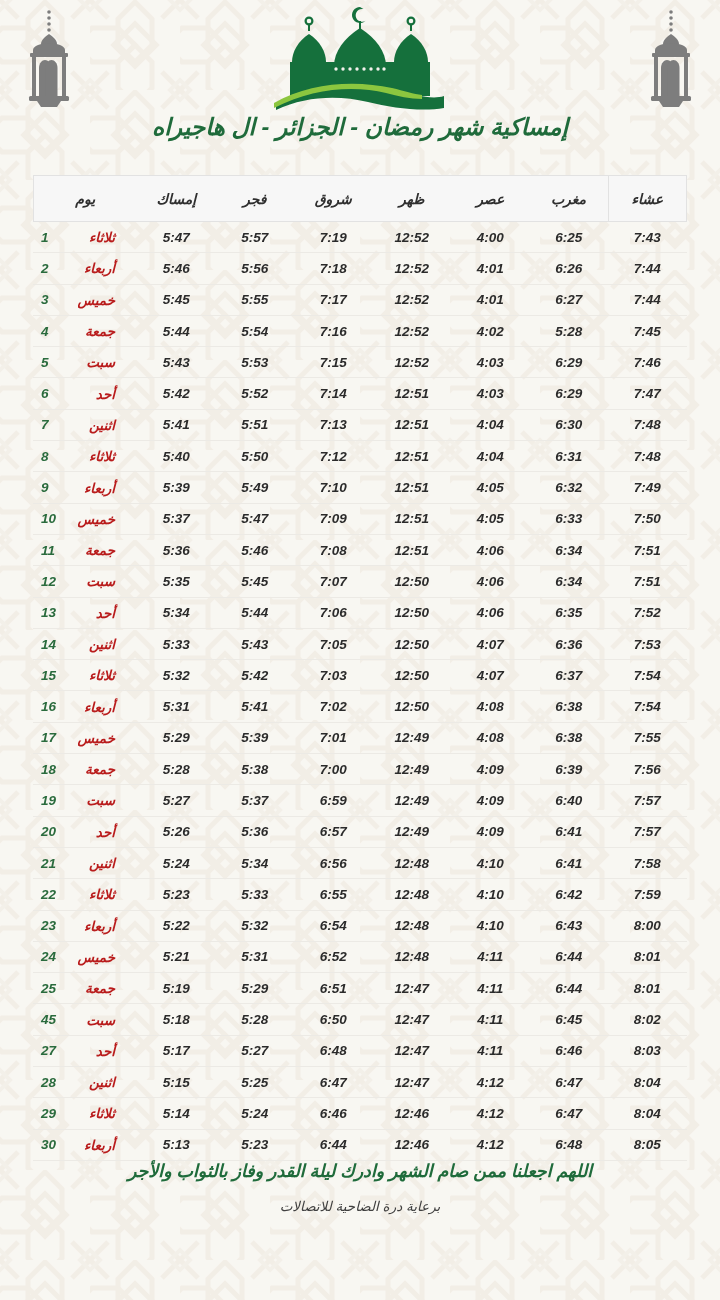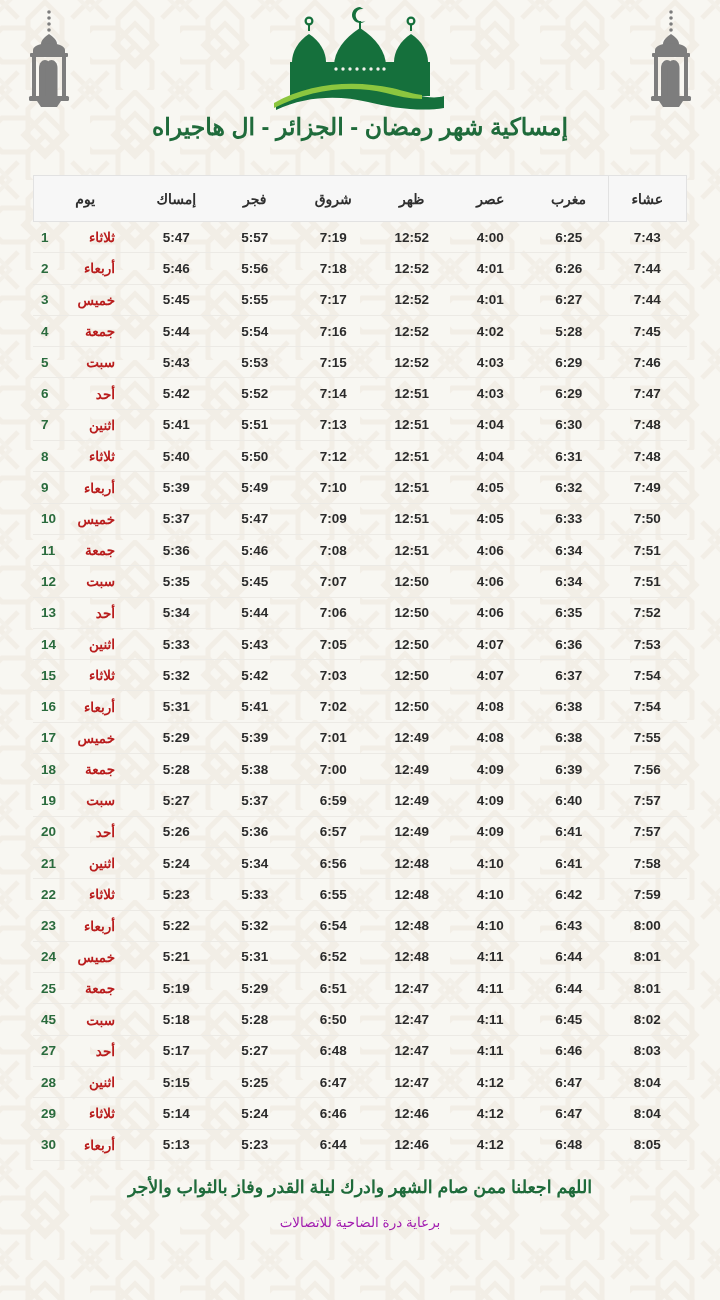--- a/index.html
+++ b/index.html
@@ -23,20 +23,21 @@
     opacity:1;
   }
 
   #page {
     position:relative;
     z-index:2;
     width:720px;
     height:1300px;
     display:flex;
     flex-direction:column;
+    font-style:italic;
   }
 
   
   .header {
     position:relative;
     height:170px;
     flex:0 0 170px;
   }
 
   .lantern {
@@ -142,33 +143,32 @@
     min-width:16px;
     text-align:left;
   }
 
   
   col.c-day   { width:104px; }
   col.c-time  { width:78.5px; }
 
   
   .footer {
-    margin-top:16px;
     text-align:center;
   }
   .dua {
     color:#1f6b3b;
     font-weight:bold;
     font-size:17.5px;
     line-height:1.22;
     padding:0 120px;
   }
   .sponsor {
     margin-top:16px;
-    color:#a21caf;
+    color:#404040;
     font-size:13.5px;
     font-weight:normal;
   }
 </style>
 </head>
 <body>
 
 <svg id="bg-pattern" width="720" height="1300" viewBox="0 0 720 1300" preserveAspectRatio="none" xmlns="http://www.w3.org/2000/svg" aria-hidden="true">
   <defs>
     <pattern id="islamicStar" width="90" height="90" patternUnits="userSpaceOnUse">

